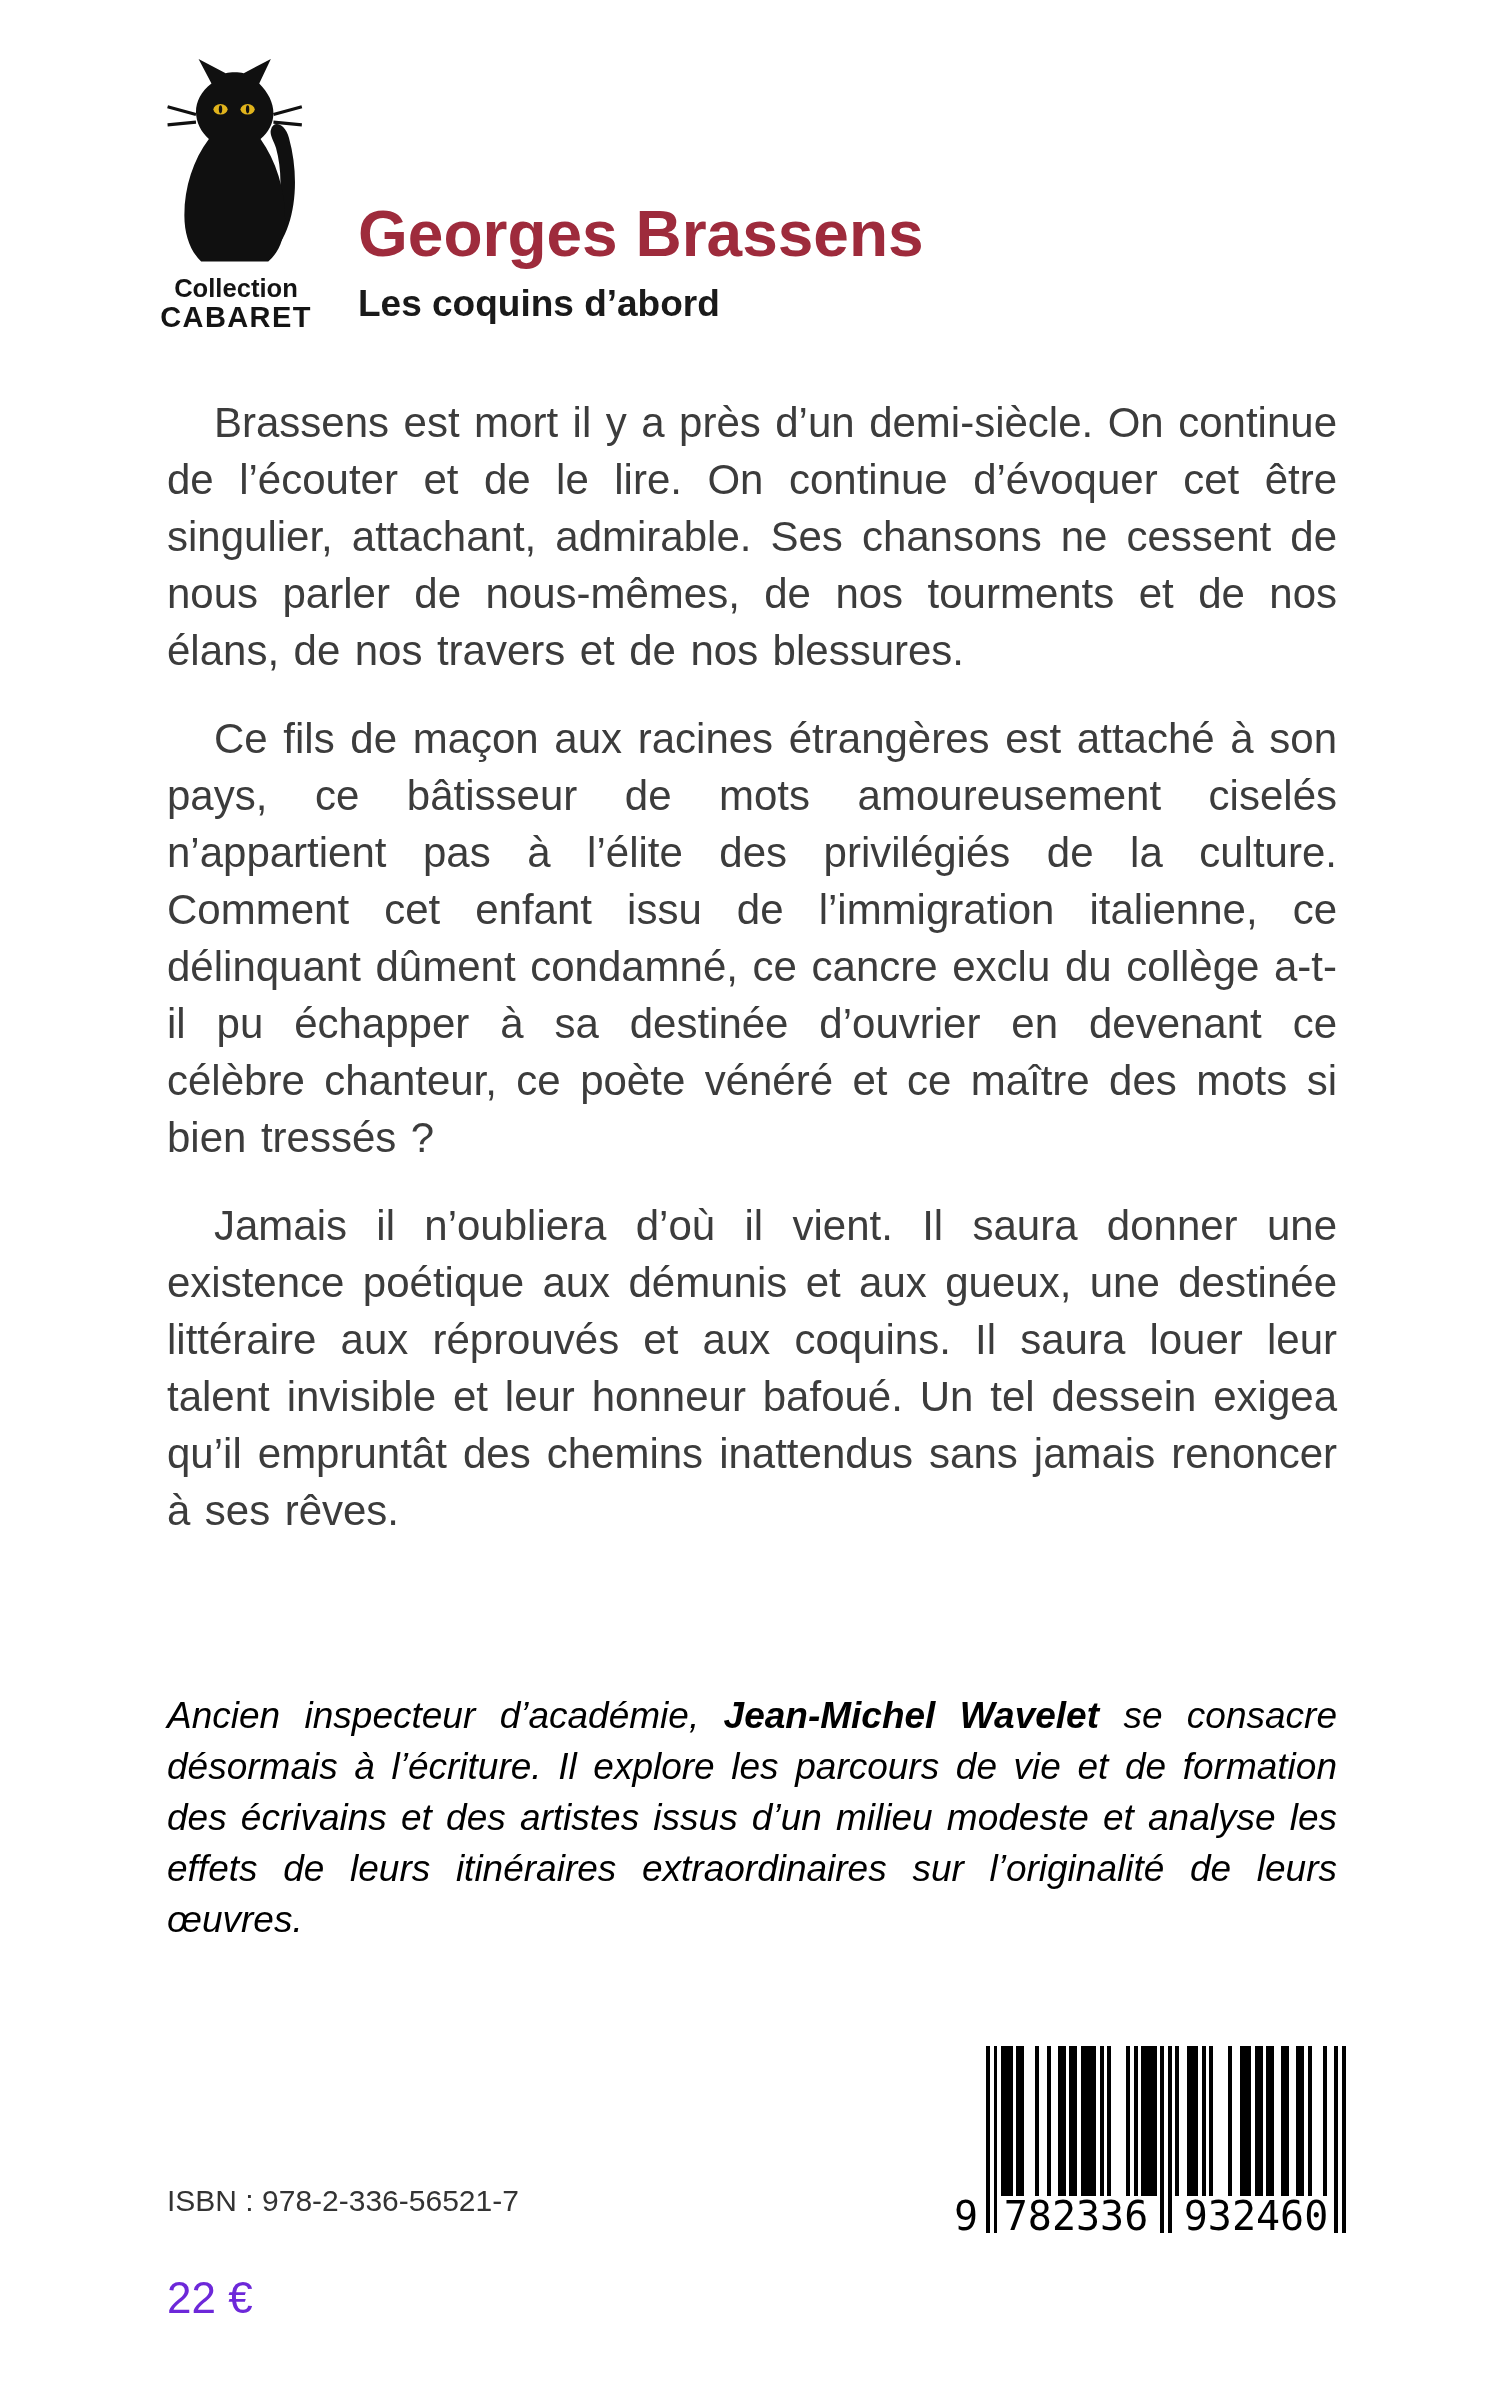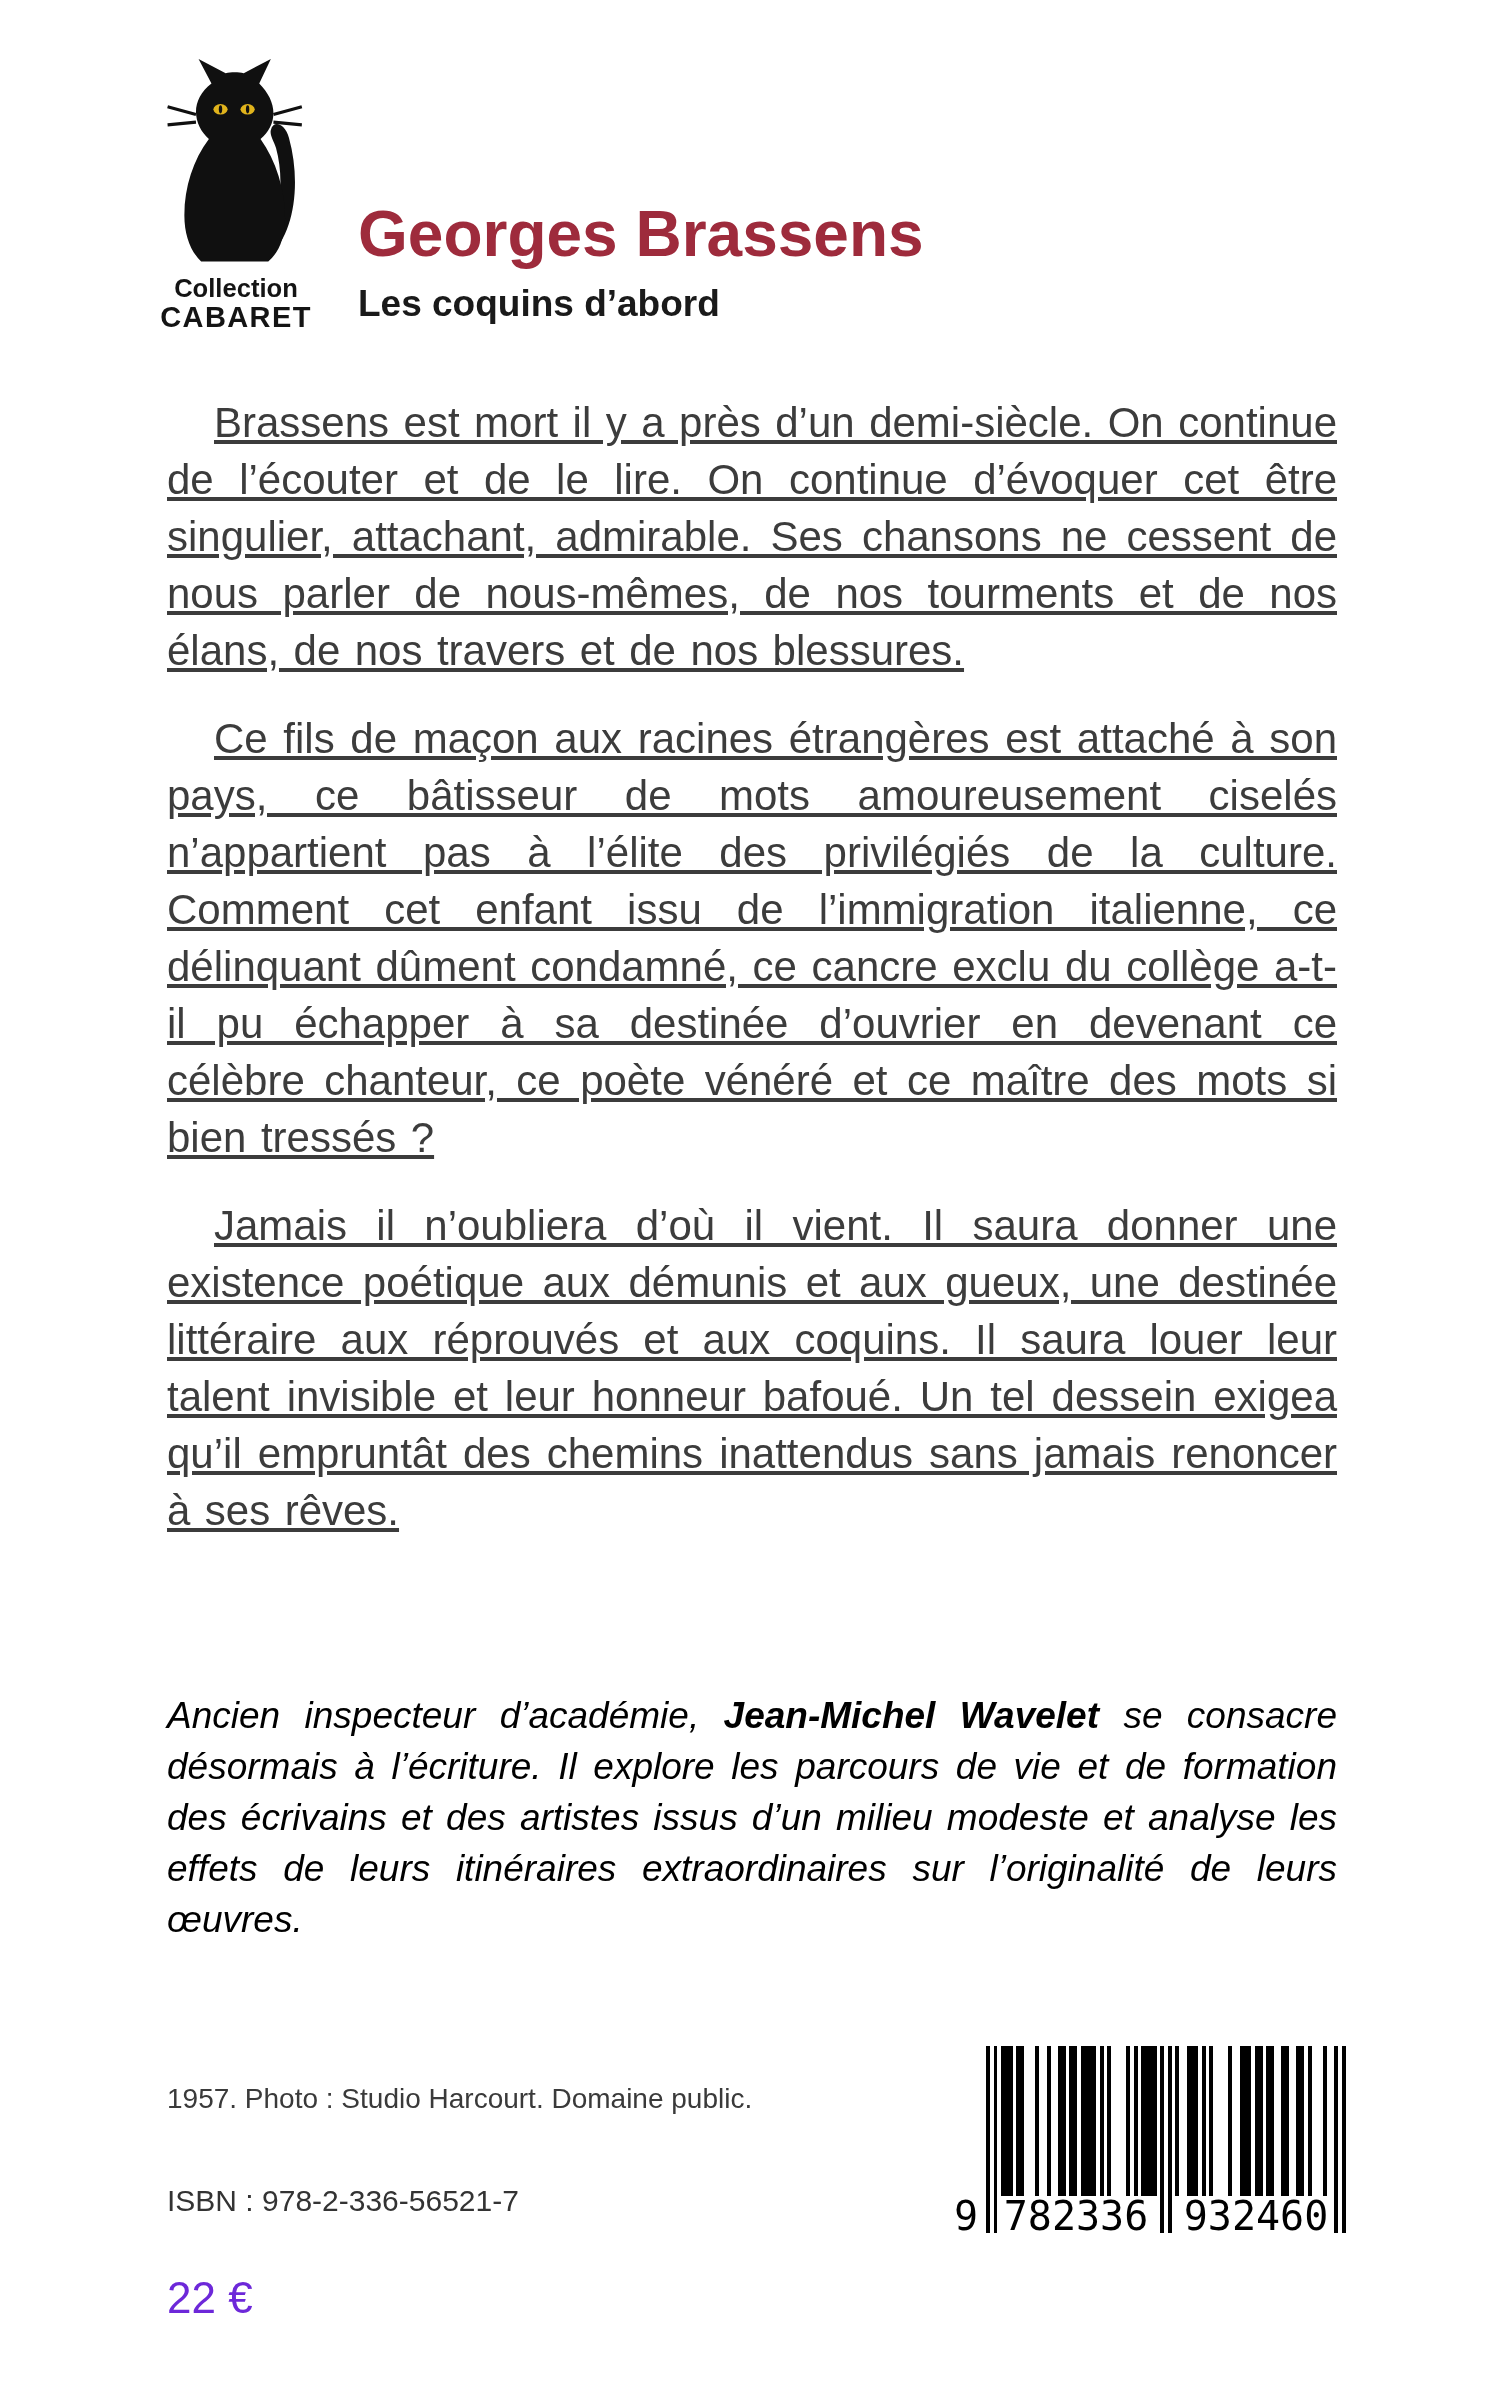--- a/index.html
+++ b/index.html
@@ -71,21 +71,20 @@
   .body-text {
     position: absolute;
     left: 167px;
     top: 394px;
     width: 1170px;
     font-size: 42px;
     line-height: 57px;
     text-align: justify;
     color: #3c3c3c;
     word-spacing: 2.8px;
-    text-decoration: underline;
   }
   .body-text p {
     margin: 0 0 31px 0;
     text-indent: 47px;
   }
 
   
   .bio {
     position: absolute;
     left: 167px;
@@ -199,21 +198,20 @@
     <p>Brassens est mort il y a près d’un demi-siècle. On continue de l’écouter et de le lire. On continue d’évoquer cet être singulier, attachant, admirable. Ses chansons ne cessent de nous parler de nous-mêmes, de nos tourments et de nos élans, de nos travers et de nos blessures.</p>
     <p>Ce fils de maçon aux racines étrangères est attaché à son pays, ce bâtisseur de mots amoureusement ciselés n’appartient pas à l’élite des privilégiés de la culture. Comment cet enfant issu de l’immigration italienne, ce délinquant dûment condamné, ce cancre exclu du collège a-t-il pu échapper à sa destinée d’ouvrier en devenant ce célèbre chanteur, ce poète vénéré et ce maître des mots si bien tressés ?</p>
     <p>Jamais il n’oubliera d’où il vient. Il saura donner une existence poétique aux démunis et aux gueux, une destinée littéraire aux réprouvés et aux coquins. Il saura louer leur talent invisible et leur honneur bafoué. Un tel dessein exigea qu’il empruntât des chemins inattendus sans jamais renoncer à ses rêves.</p>
   </div>
 
   <div class="bio">
     <span>Ancien inspecteur d’académie, </span><span class="name">Jean-Michel Wavelet</span><span> se consacre désormais à l’écriture. Il explore les parcours de vie et de formation des écrivains et des artistes issus d’un milieu modeste et analyse les effets de leurs itinéraires extraordinaires sur l’originalité de leurs œuvres.</span>
   </div>
 
   <div class="credit">
-    <div>1957. Photo : Studio Harcourt. Domaine public.</div>
   </div>
 
   <div class="isbn">ISBN : 978-2-336-56521-7</div>
   <div class="price">22 €</div>
 
   <div class="barcode">
     <div class="barcode-bars">
         <div class="bar tall" style="left: 0px;"></div>
         <div class="bar tall" style="left: 7.6px;"></div>
         <div class="bar" style="left: 15px;"></div>

